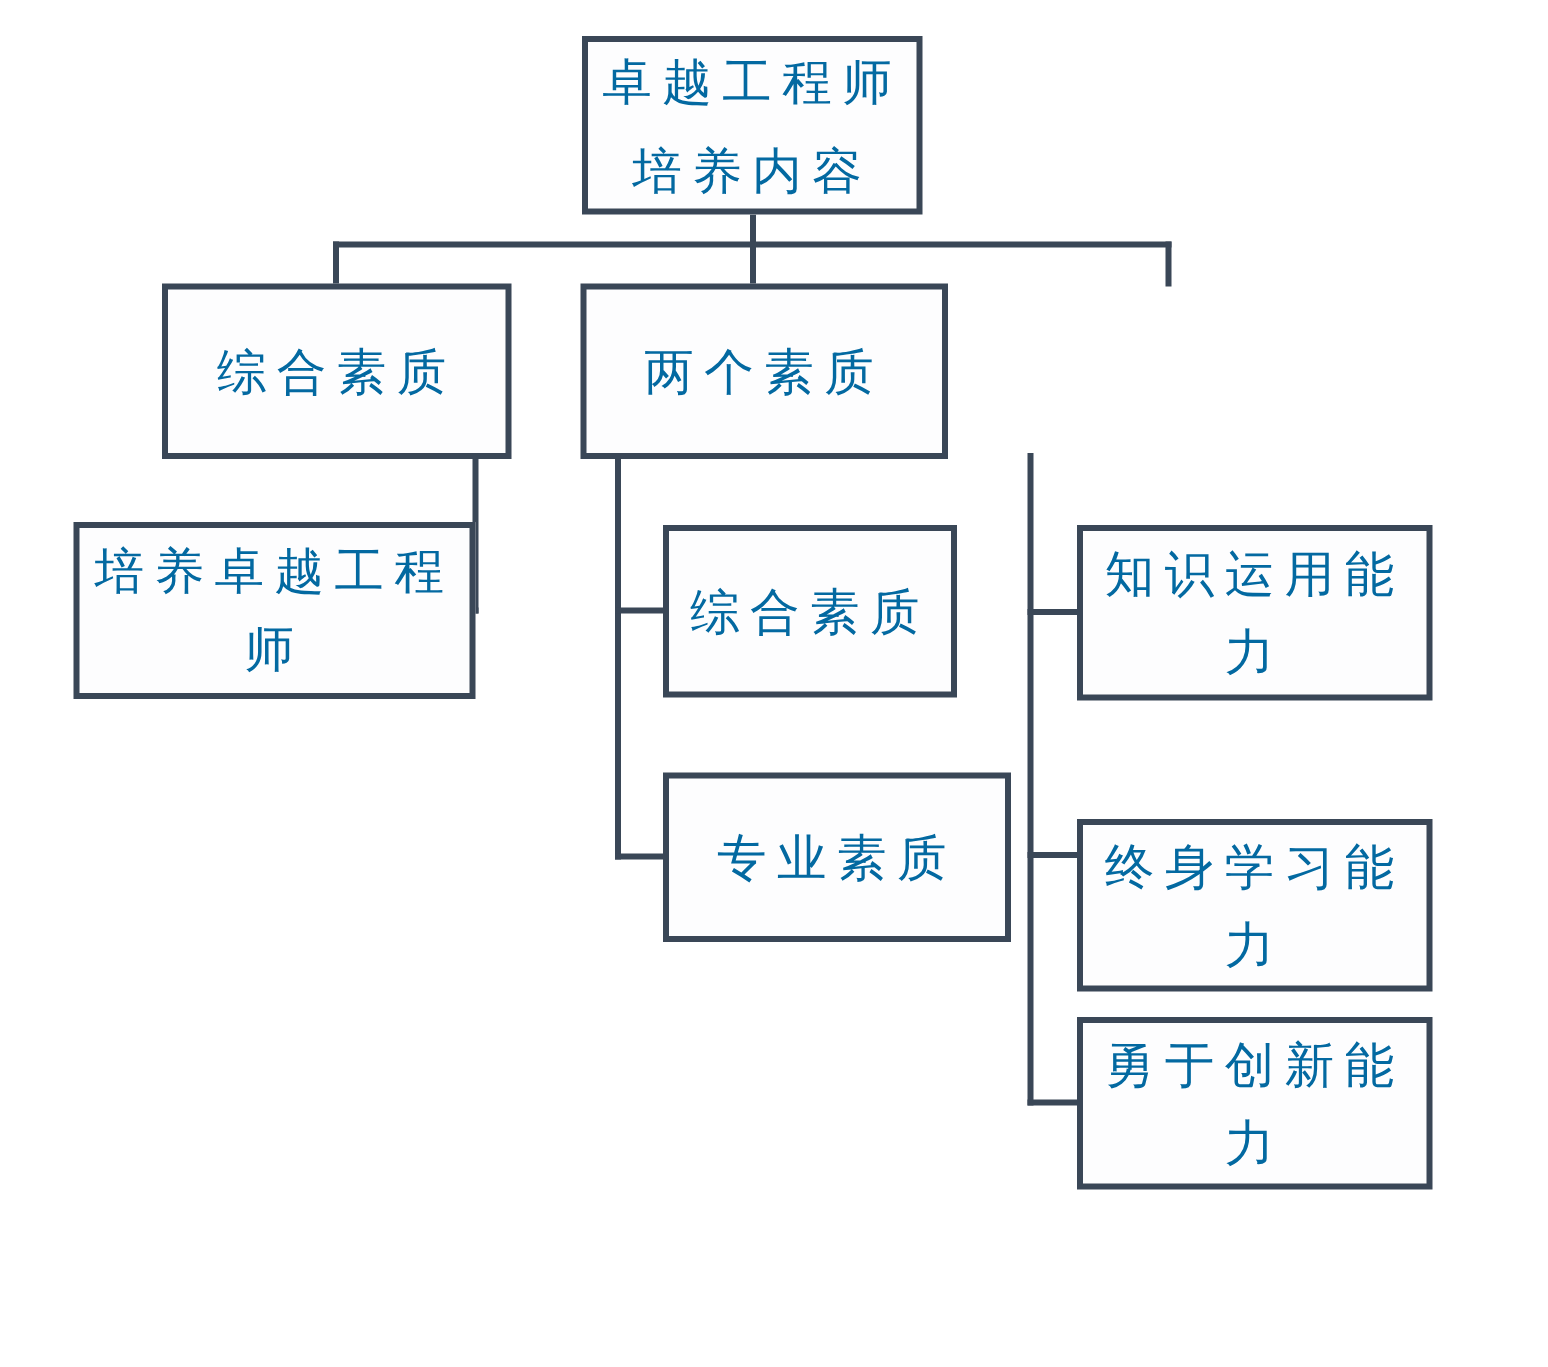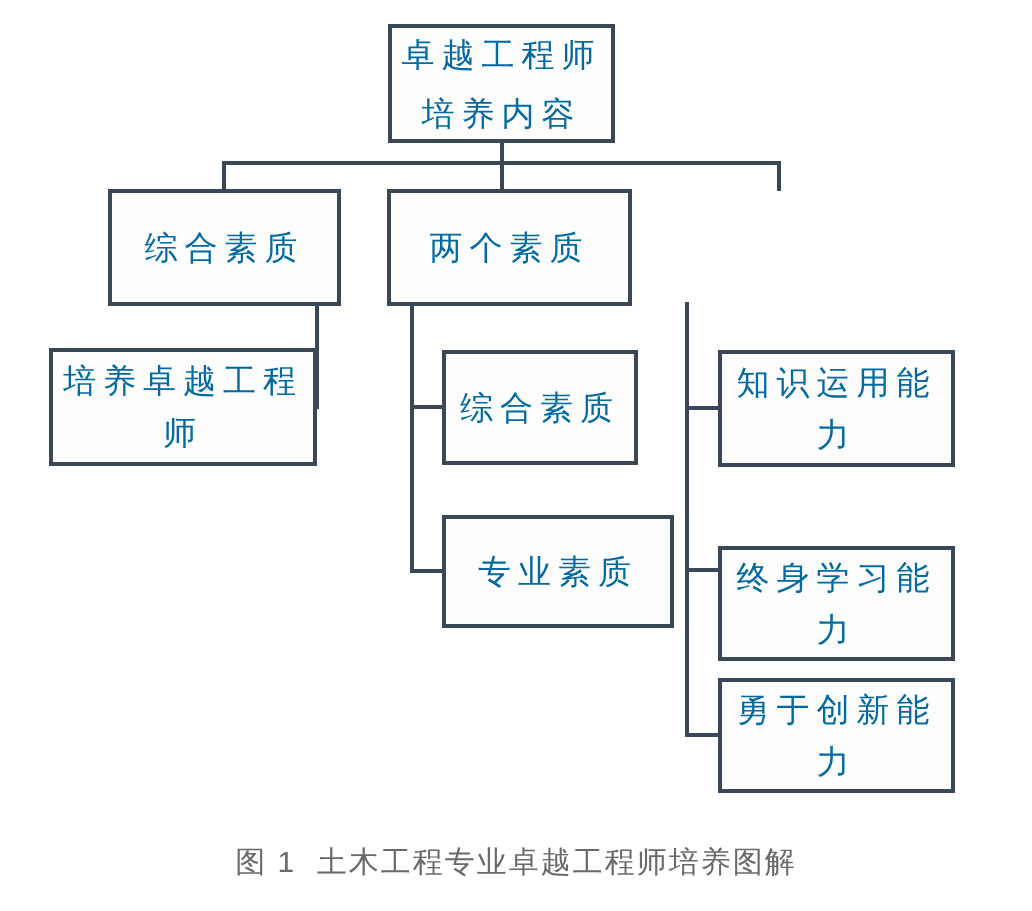--- a/index.html
+++ b/index.html
@@ -122,15 +122,14 @@
   </div>
 
   <div class="node n-a2">
     <div class="node-text">终身学习能力</div>
   </div>
 
   <div class="node n-a3">
     <div class="node-text">勇于创新能力</div>
   </div>
 
-  <div class="caption">图 1  土木工程专业卓越工程师培养图解</div>
 
 </div>
 
 </body></html>

